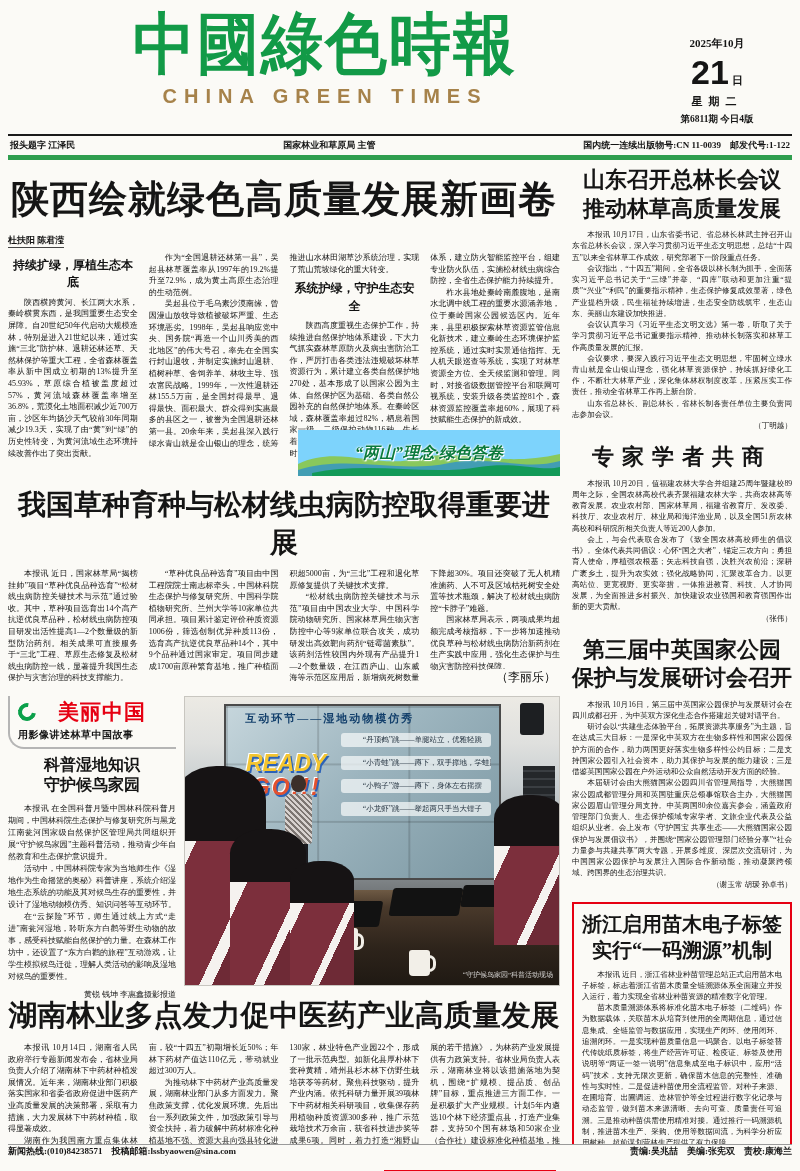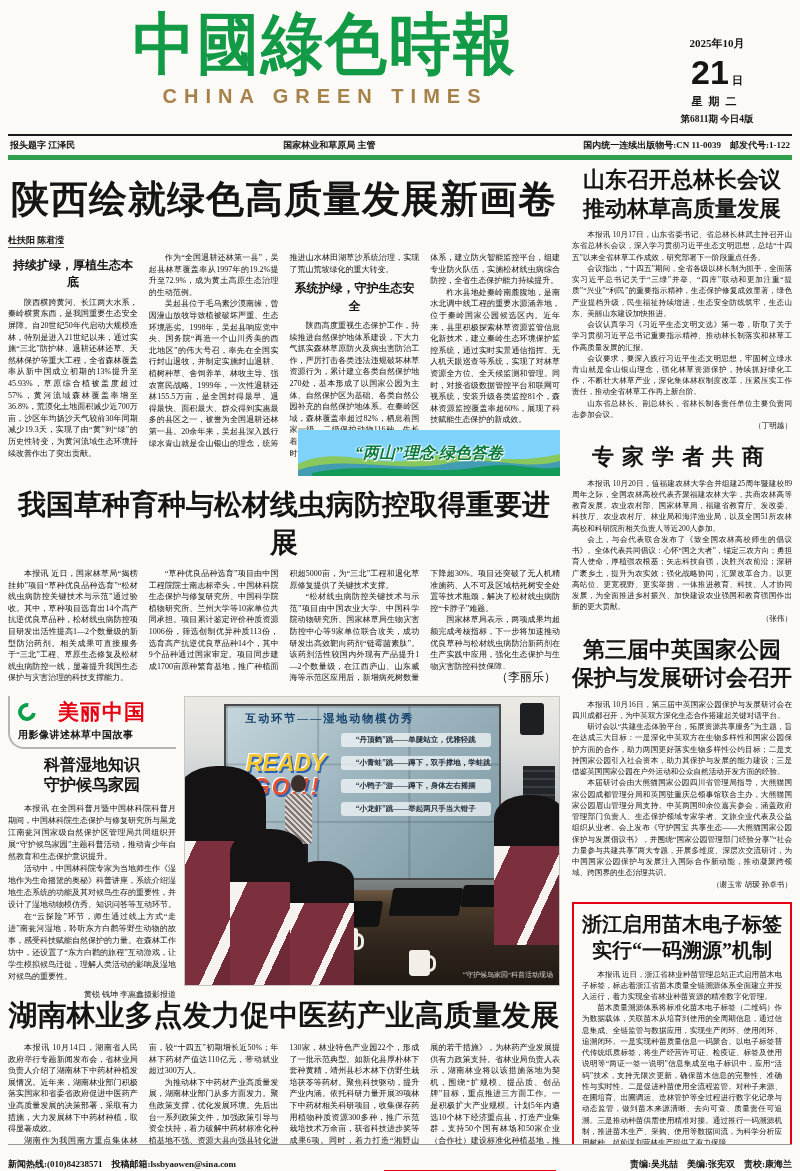--- a/index.html
+++ b/index.html
@@ -79,22 +79,22 @@
               linear-gradient(rgba(0,0,0,.14) 1.5px,transparent 1.5px),
               linear-gradient(90deg,rgba(0,0,0,.14) 1.5px,transparent 1.5px),
               linear-gradient(135deg,#c6d6dc 0%,#9db5bf 45%,#7b97a2 100%);
             background-size:33.4% 33.4%,33.4% 33.4%,100% 100%;box-shadow:0 0 0 2px #4a4a4a;}
   .p-screen-title{position:absolute;top:5px;left:7%;font-size:11px;color:#123f6b;font-weight:bold;letter-spacing:2px;}
   .p-ready{position:absolute;left:4%;top:26%;width:36%;text-align:center;font-weight:900;font-style:italic;
            font-family:"Liberation Sans",sans-serif;line-height:1.05;}
   .p-ready .r1{display:block;font-size:23px;color:#f3c531;text-shadow:1.5px 1.5px 0 #2b62b8,-1px -1px 0 #fff;}
   .p-ready .r2{display:block;font-size:23px;color:#e2512f;letter-spacing:2px;text-shadow:1.5px 1.5px 0 #2b62b8,-1px -1px 0 #fff;}
   .p-lines{position:absolute;right:3%;top:16%;width:55%;display:flex;flex-direction:column;gap:9px;}
-  .p-line{background:rgba(246,249,249,.72);border-radius:3px;padding:2px 15px;font-size:7.5px;color:#1d2c3a;
-          white-space:nowrap;overflow:hidden;font-weight:bold;}
+  .p-line{background:rgba(246,249,249,.72);border-radius:3px;padding:2px 22px;font-size:7.5px;color:#1d2c3a;
+          white-space:nowrap;overflow:hidden;font-weight:normal;}
   .p-speaker{position:absolute;right:4%;top:2%;width:24px;height:32px;background:#1d1f22;border-radius:3px;}
   .p-rack{position:absolute;right:1%;top:24%;width:32px;height:92px;
           background:repeating-linear-gradient(0deg,#24272a 0 6px,#3a3e42 6px 8px);}
   .p-teacher{position:absolute;left:25%;top:27%;width:40px;z-index:3;}
   .p-th{width:15px;height:17px;margin:0 auto;background:#3c2f2a;border-radius:50% 50% 46% 46%;}
   .p-tt{width:27px;height:50px;margin:2px auto 0;border-radius:5px 5px 3px 3px;
         background:repeating-linear-gradient(45deg,#d8d2cf 0 2px,#7d7672 2px 4px);}
   .p-tl{width:19px;height:52px;margin:0 auto;background:#1b1b1f;}
   .p-desk{position:absolute;bottom:0;left:0;right:0;height:33%;z-index:2;
           background:linear-gradient(180deg,#6e5a44 0,#49392b 18%,#2e241b 60%,#1f1913 100%);}
@@ -125,21 +125,21 @@
   
   .r-art{margin-bottom:12px;}
   .r-hl{font-size:22px;line-height:1.3;margin-bottom:6px;}
   .r-hl.sp1 .l1{letter-spacing:8px;}
   .r-body{font-size:7.6px;line-height:1.48;text-align:justify;}
   .r-sig{text-align:right;font-size:7.6px;margin-top:1px;}
   .red-box{border:2.5px solid #e60012;padding:7px 8px 5px;margin-top:2px;}
   .red-box .r-hl{font-size:20px;}
   
   .footer{position:absolute;left:0;right:0;bottom:0;height:26px;margin:0 8px;border-top:1px solid #9a9a9a;
-          display:flex;justify-content:space-between;align-items:flex-end;font-size:9px;font-weight:bold;
+          display:flex;justify-content:space-between;align-items:flex-start;font-size:9px;font-weight:bold;
           background:#fbfaf6;}
 </style>
 </head>
 <body>
 
 <div class="page">
 
   <header class="masthead">
     <div class="mh-center">
       <div class="paper-title">中國綠色時報</div>

